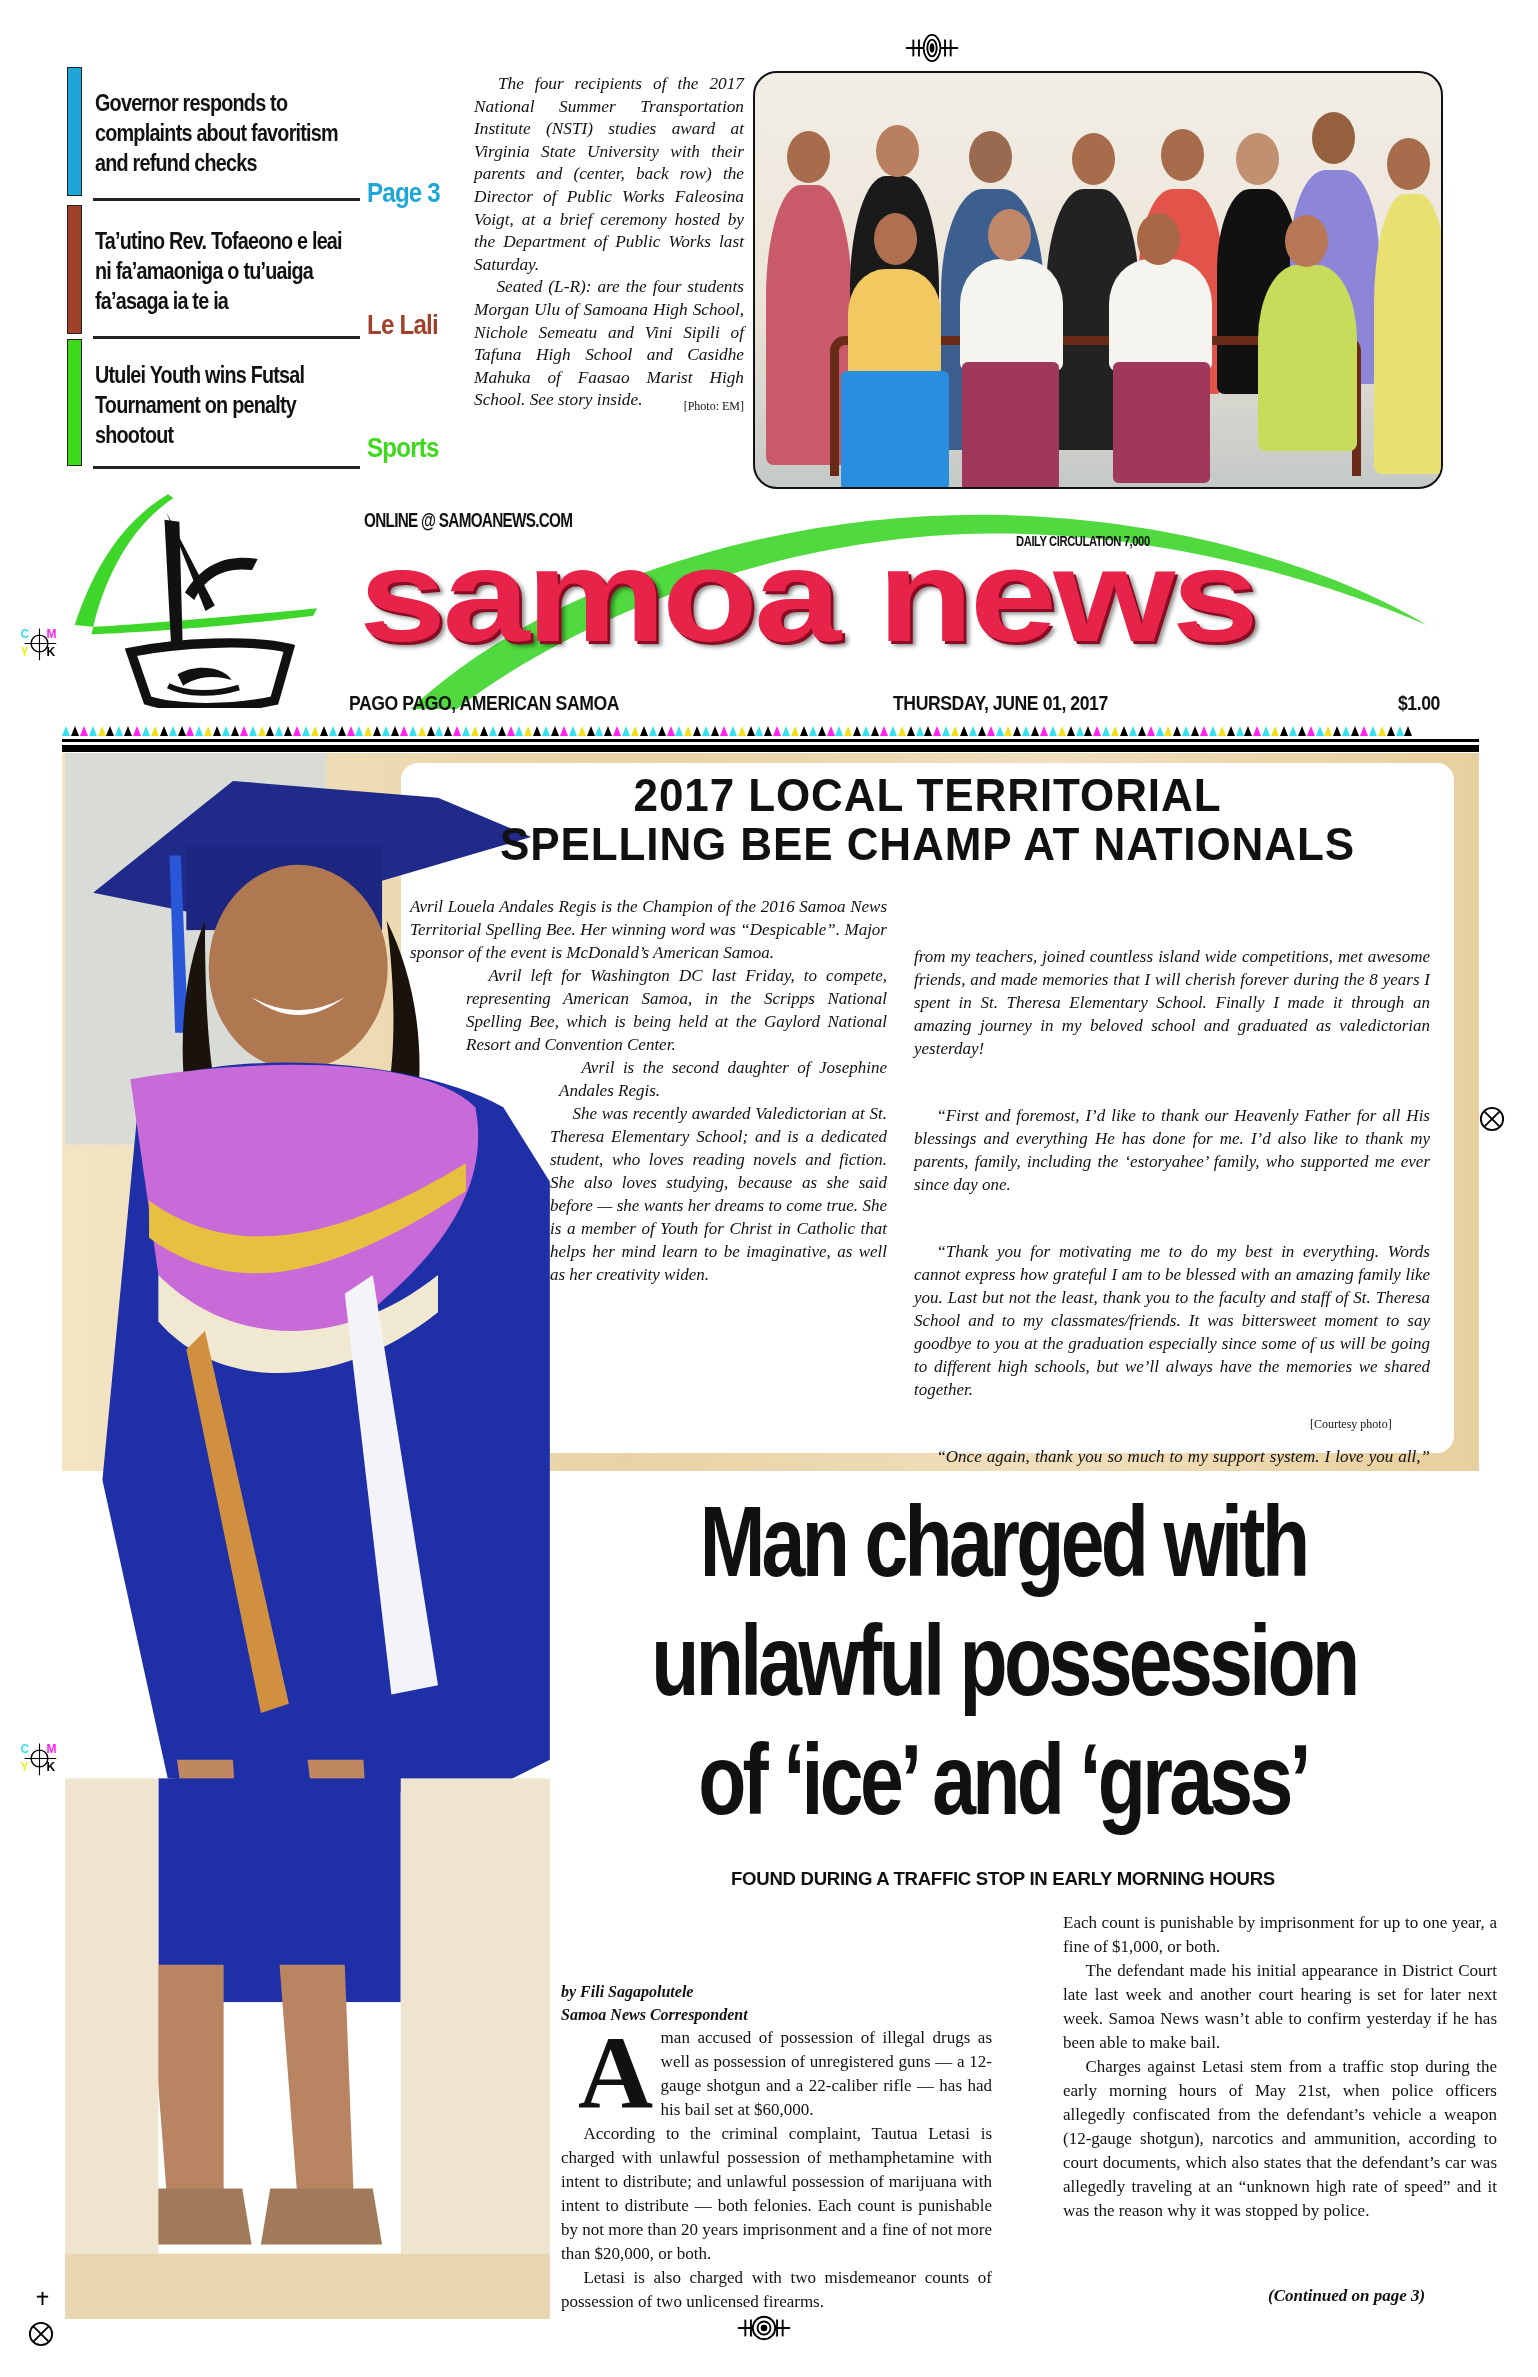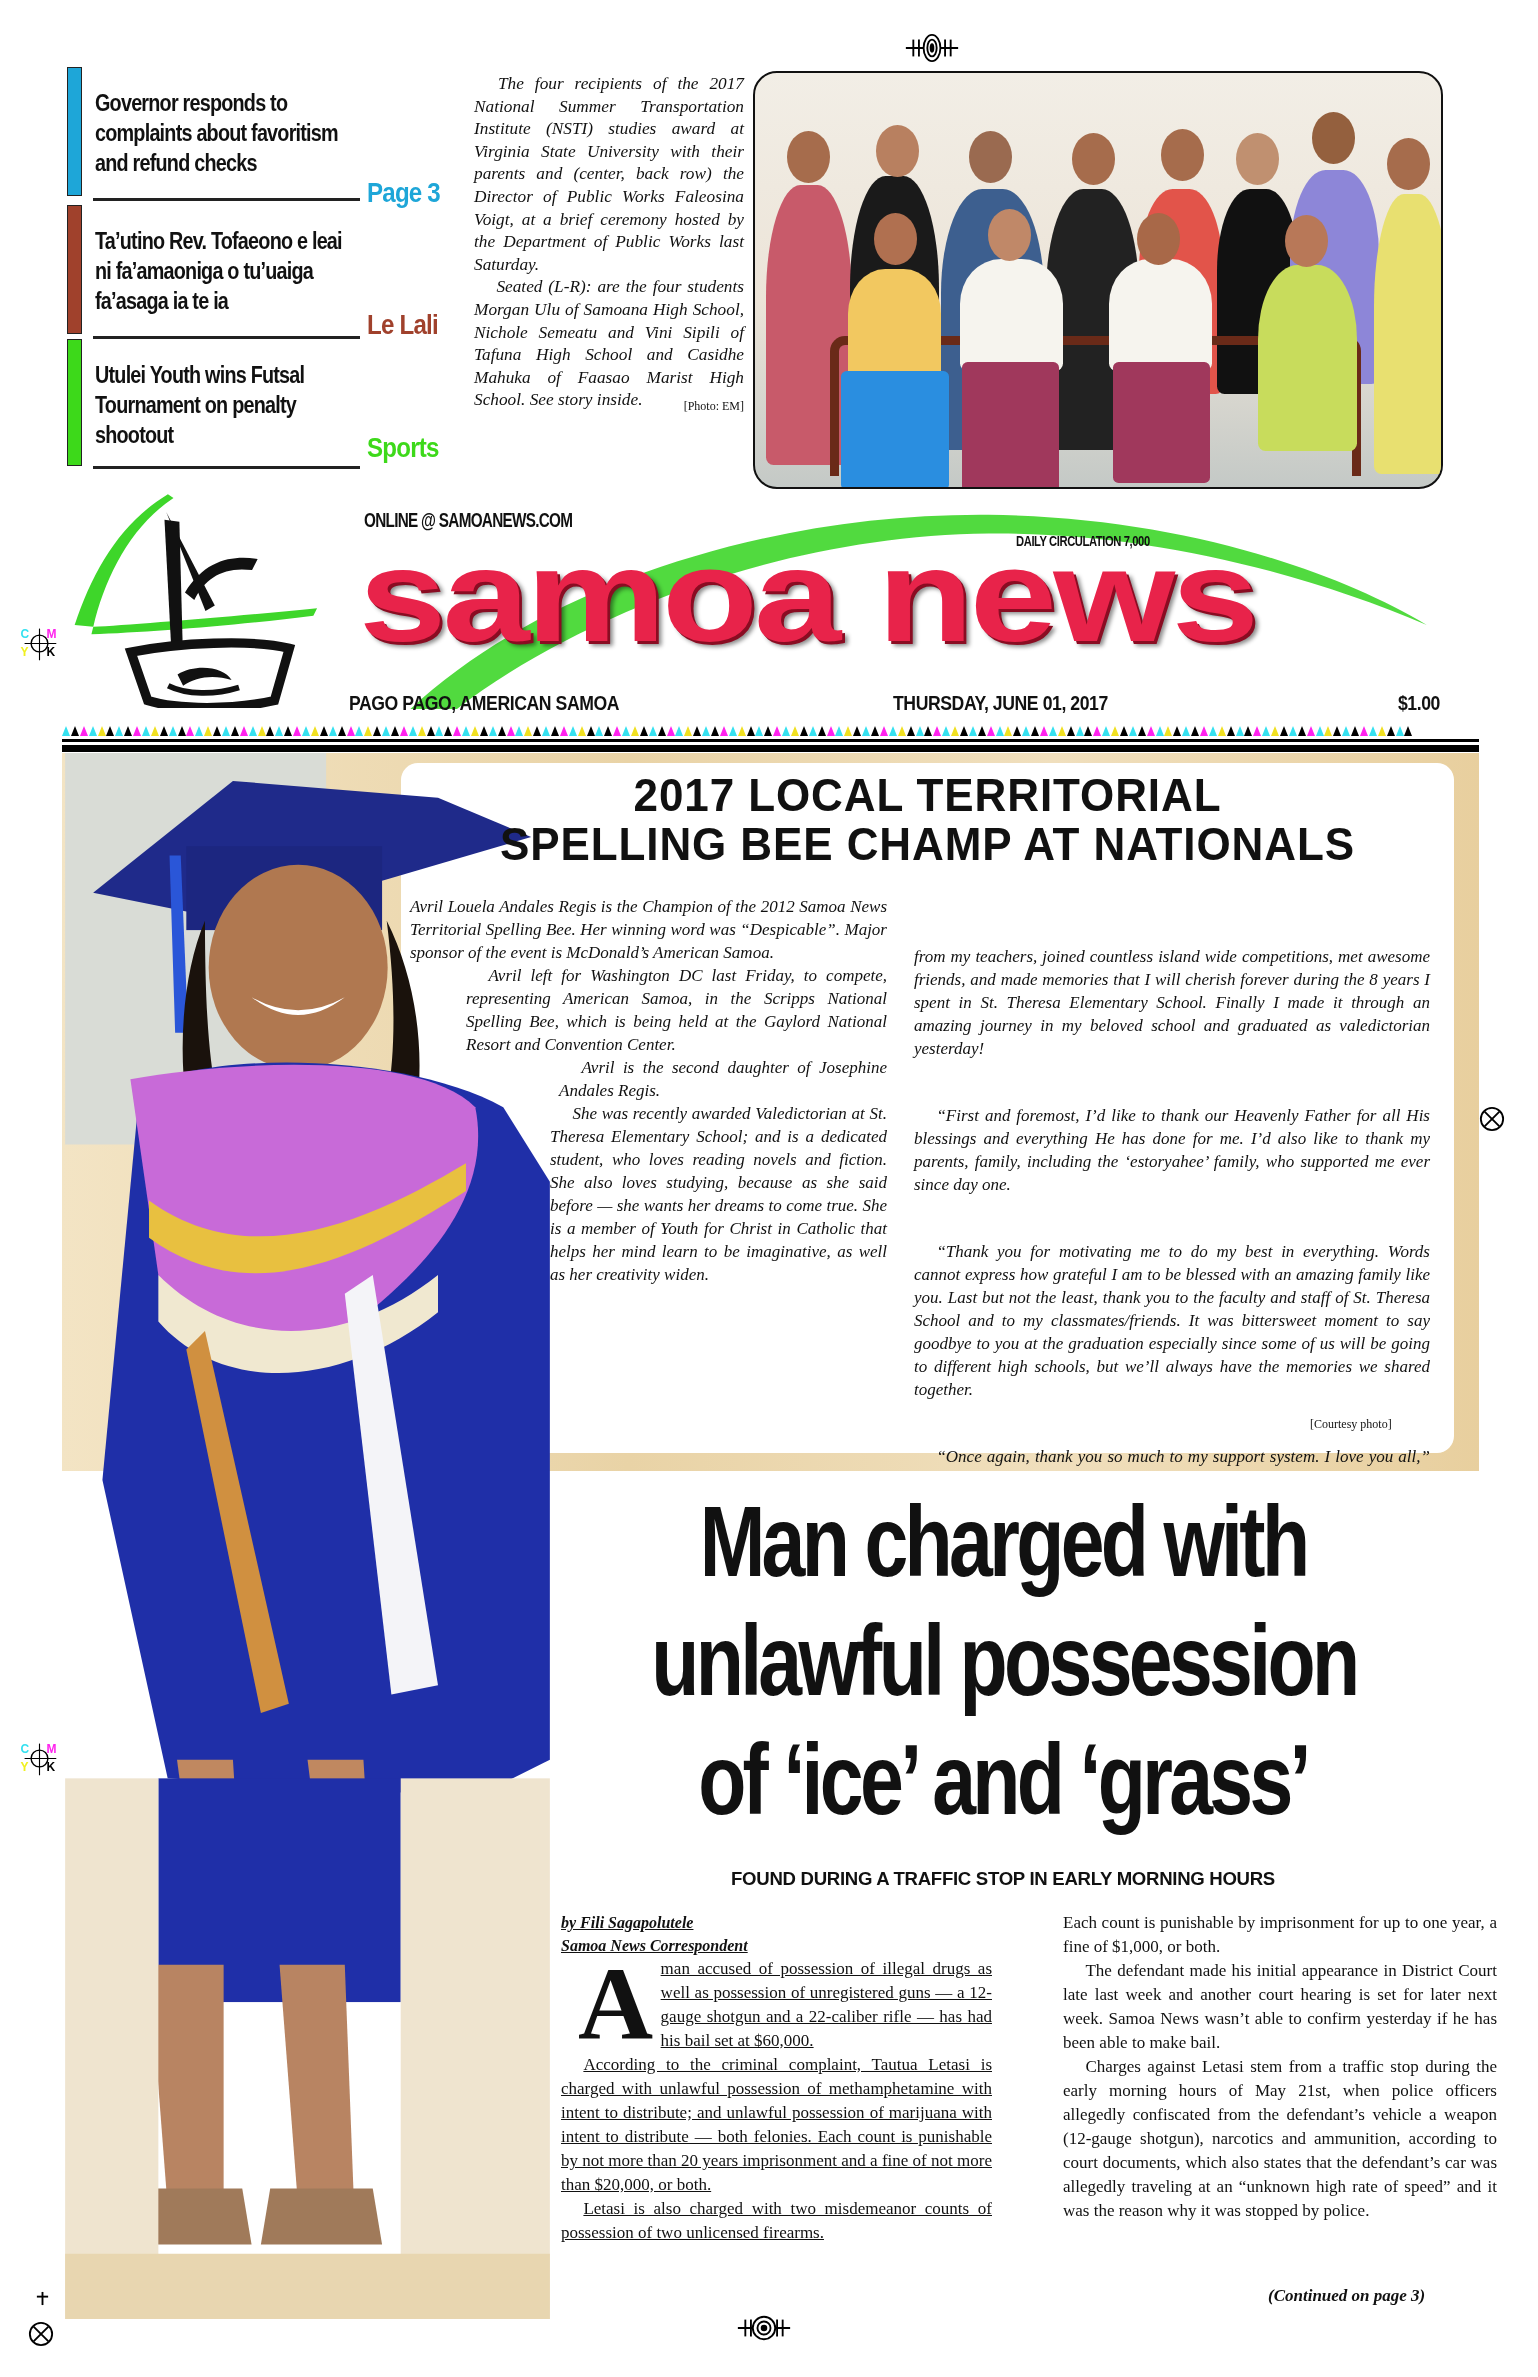--- a/index.html
+++ b/index.html
@@ -65,21 +65,21 @@
   .spell-col2 p.first { text-indent: 0; }
   .courtesy { left: 1310px; top: 1417px; font-size: 12px; font-weight: normal; }
 
   
   .grad-photo { left: 65px; top: 753px; width: 485px; height: 1566px; }
 
   
   .main-head { left: 552px; top: 1482px; width: 902px; text-align: center; font-family: "Liberation Sans", sans-serif; font-weight: bold; font-size: 101px; line-height: 119px; letter-spacing: -4.7px; transform: scaleX(0.78); transform-origin: center top; white-space: nowrap; }
   .subhead { left: 552px; top: 1868px; width: 902px; text-align: center; font-family: "Liberation Sans", sans-serif; font-weight: bold; font-size: 18.6px; letter-spacing: -0.3px; }
 
-  .story-col1 { left: 561px; top: 1911px; width: 431px; font-size: 17px; line-height: 24px; text-align: justify; text-decoration: underline; }
+  .story-col1 { left: 561px; top: 1980px; width: 431px; font-size: 17px; line-height: 24px; text-align: justify; }
   .story-col1 p { text-indent: 22.4px; }
   .byline { font-style: italic; font-weight: bold; font-size: 16px; line-height: 23px; text-indent: 0 !important; }
   .dropcap { float: left; font-size: 104px; line-height: 86px; margin: 3.7px 7.5px 0 17px; font-weight: bold; }
   .story-col2 { left: 1020px; top: 1911px; width: 434px; font-size: 17px; line-height: 24px; text-align: justify; margin-left: 43px; }
   .story-col2 p { text-indent: 22.4px; }
   .story-col2 p.first { text-indent: 0; }
   .continued { left: 1268px; top: 2286px; font-style: italic; font-weight: bold; font-size: 17px; }
 
   .side-target { width: 26px; height: 26px; }
 </style>
@@ -230,21 +230,21 @@
   <rect x="0" y="1100" width="100" height="580" fill="#efe4cf"></rect>
   <rect x="360" y="1100" width="160" height="580" fill="#efe4cf"></rect>
   <rect x="0" y="1610" width="520" height="70" fill="#e8d6b0"></rect>
 </svg>
 
 <div class="abs feature-head">
   <div>2017 LOCAL TERRITORIAL</div>
   <div>SPELLING BEE CHAMP AT NATIONALS</div>
 </div>
 <div class="abs spell-col1">
-  <p style="text-indent:0;">Avril Louela Andales Regis is the Champion of the 2012 Samoa News Territorial Spelling Bee. Her winning word was “Despicable”. Major sponsor of the event is McDonald’s American Samoa.</p>
+  <p style="text-indent:0;">Avril Louela Andales Regis is the Champion of the 2016 Samoa News Territorial Spelling Bee. Her winning word was “Despicable”. Major sponsor of the event is McDonald’s American Samoa.</p>
   <p style="padding-left:56px;">Avril left for Washington DC last Friday, to compete, representing American Samoa, in the Scripps National Spelling Bee, which is being held at the Gaylord National Resort and Convention Center.</p>
   <p style="padding-left:149px;">Avril is the second daughter of Josephine Andales Regis.</p>
   <p style="padding-left:140px;">She was recently awarded Valedictorian at St. Theresa Elementary School; and is a dedicated student, who loves reading novels and fiction. She also loves studying, because as she said before — she wants her dreams to come true. She is a member of Youth for Christ in Catholic that helps her mind learn to be imaginative, as well as her creativity widen.</p>
 </div>
 <div class="abs spell-col2">
   <p class="first">from my teachers, joined countless island wide competitions, met awesome friends, and made memories that I will cherish forever during the 8 years I spent in St. Theresa Elementary School. Finally I made it through an amazing journey in my beloved school and graduated as valedictorian yesterday!</p>
   <p>“First and foremost, I’d like to thank our Heavenly Father for all His blessings and everything He has done for me. I’d also like to thank my parents, family, including the ‘estoryahee’ family, who supported me ever since day one.</p>
   <p>“Thank you for motivating me to do my best in everything. Words cannot express how grateful I am to be blessed with an amazing family like you. Last but not the least, thank you to the faculty and staff of St. Theresa School and to my classmates/friends. It was bittersweet moment to say goodbye to you at the graduation especially since some of us will be going to different high schools, but we’ll always have the memories we shared together.</p>
   <p>“Once again, thank you so much to my support system. I love you all,” she concluded.</p>
 </div>

